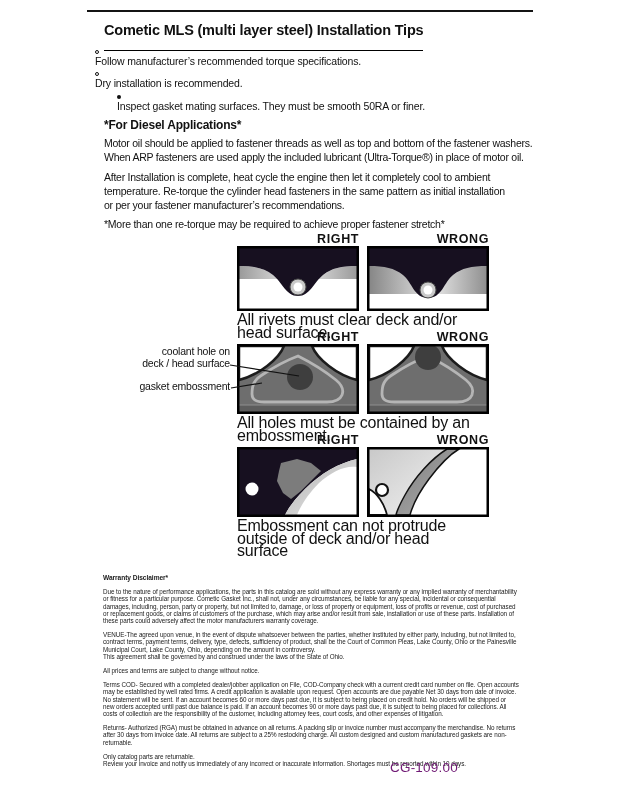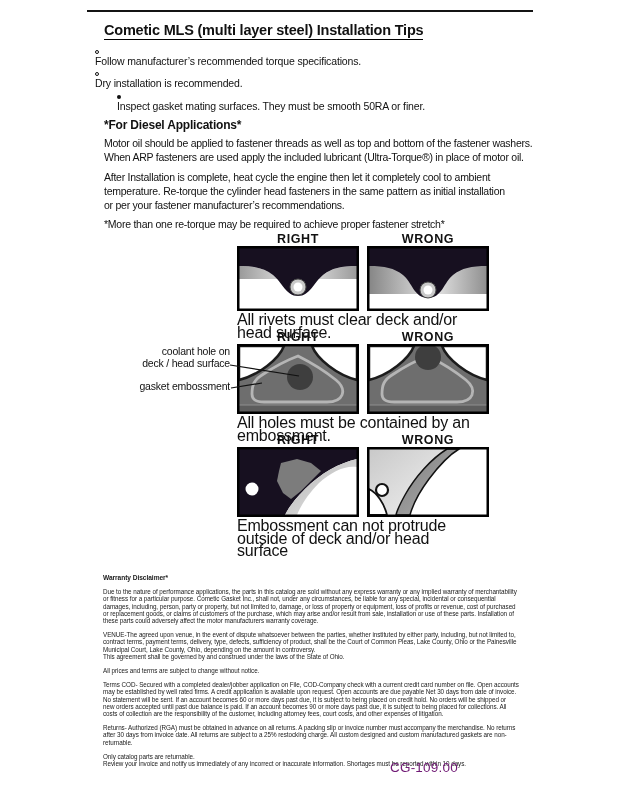--- a/index.html
+++ b/index.html
@@ -3,38 +3,38 @@
 <meta charset="utf-8">
 <style>
   * { box-sizing: border-box; margin: 0; padding: 0; }
   html, body { width: 618px; height: 800px; background: #ffffff; }
   body { position: relative; font-family: "Liberation Sans", sans-serif; color: #111; overflow: hidden; }
   .abs { position: absolute; }
 
   .top-rule { left: 87px; top: 10px; width: 446px; height: 2px; background: #141414; }
 
   .title { left: 104px; top: 22px; font-size: 14.5px; font-weight: 700; letter-spacing: -0.2px; }
-  .title span { border-bottom: 1.8px solid #000; padding-bottom: 1px; }
+  .title span { border-bottom: 1.8px solid #000; padding-bottom: 12px; }
 
   .bullets { left: 95px; top: 45px; width: 470px; font-size: 10.5px; letter-spacing: -0.15px; }
   .b-line { display: flex; align-items: flex-start; line-height: 14px; flex-direction: column; }
   .b-line .ring { flex: 0 0 auto; width: 4px; height: 4px; border: 1px solid #111; border-radius: 50%; margin: 4.5px 4px 0 0; }
   .b-sub { padding-left: 22px; }
   .b-sub .dot { flex: 0 0 auto; width: 4px; height: 4px; background: #111; border-radius: 50%; margin: 4.5px 3px 0 0; }
 
   .diesel-h { left: 104px; top: 118px; font-size: 12px; font-weight: 700; letter-spacing: -0.2px; }
   .para { left: 104px; width: 440px; font-size: 10.5px; line-height: 14px; letter-spacing: -0.25px; white-space: pre-line; }
   .p1 { top: 136px; }
   .p2 { top: 170px; }
   .note { top: 217px; white-space: normal; }
 
   .diag-row { left: 237px; width: 252px; }
   .r1 { top: 232px; } .r2 { top: 330px; } .r3 { top: 433px; }
   .labels { display: flex; gap: 8px; }
-  .labels div { width: 122px; text-align: center; font-size: 12.5px; font-weight: 700; letter-spacing: 0.6px; line-height: 14px; }
+  .labels div { width: 122px; text-align: right; font-size: 12.5px; font-weight: 700; letter-spacing: 0.6px; line-height: 14px; }
   .pair { display: flex; gap: 8px; }
   .pair svg { display: block; }
   .caption { margin-top: 3px; font-size: 16px; line-height: 12.5px; letter-spacing: -0.2px; width: 240px; }
 
   .callout { left: 96px; width: 134px; text-align: right; font-size: 10.5px; line-height: 12px; letter-spacing: -0.2px; }
   .co1 { top: 345px; } .co2 { top: 380px; }
   .leader-svg { left: 148px; top: 352px; pointer-events: none; z-index: 5; }
 
   .fine { left: 103px; top: 574px; width: 416px; font-size: 6.3px; line-height: 7.2px; letter-spacing: -0.05px; color: #1a1a1a; }
   .fine h4 { font-size: 6.6px; font-weight: 700; margin-bottom: 7px; }

